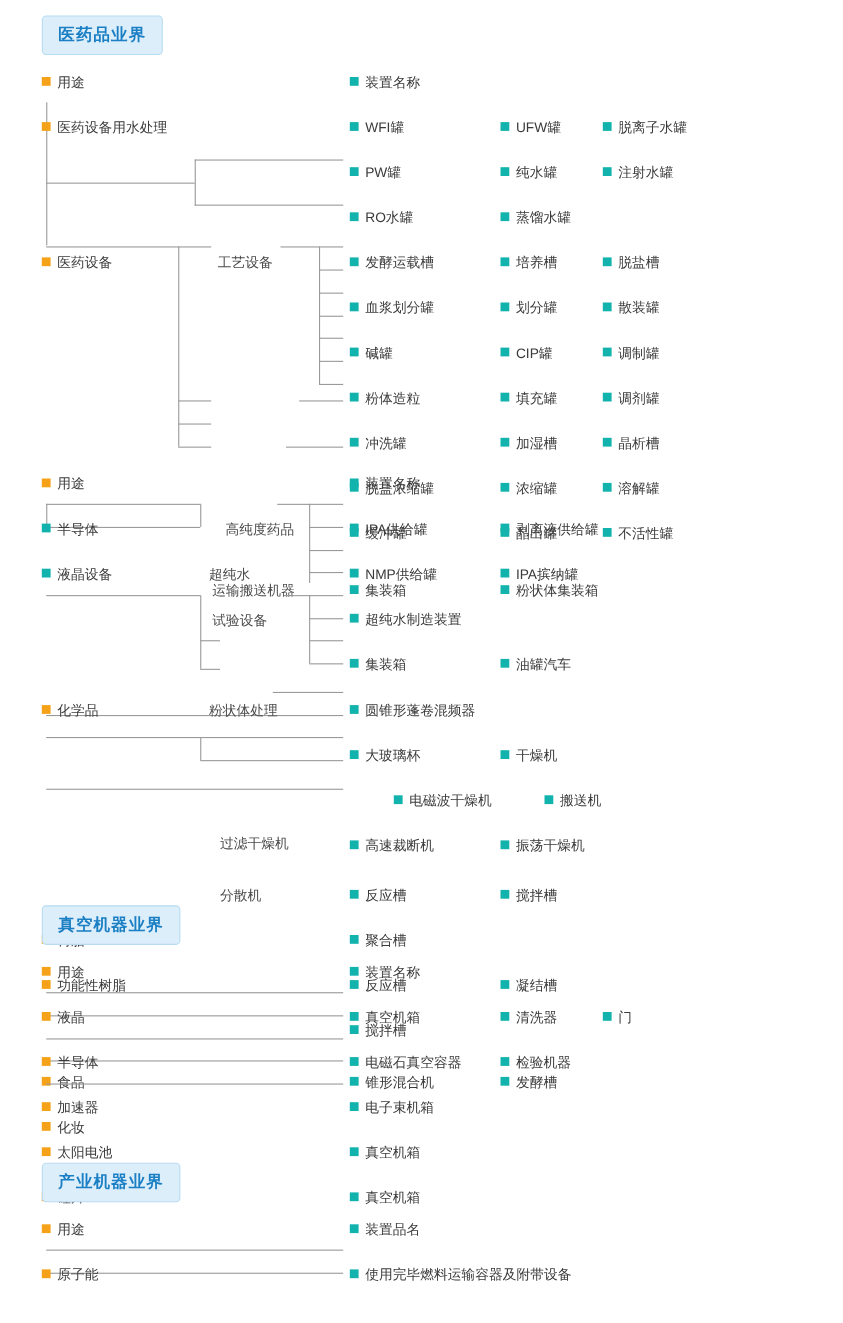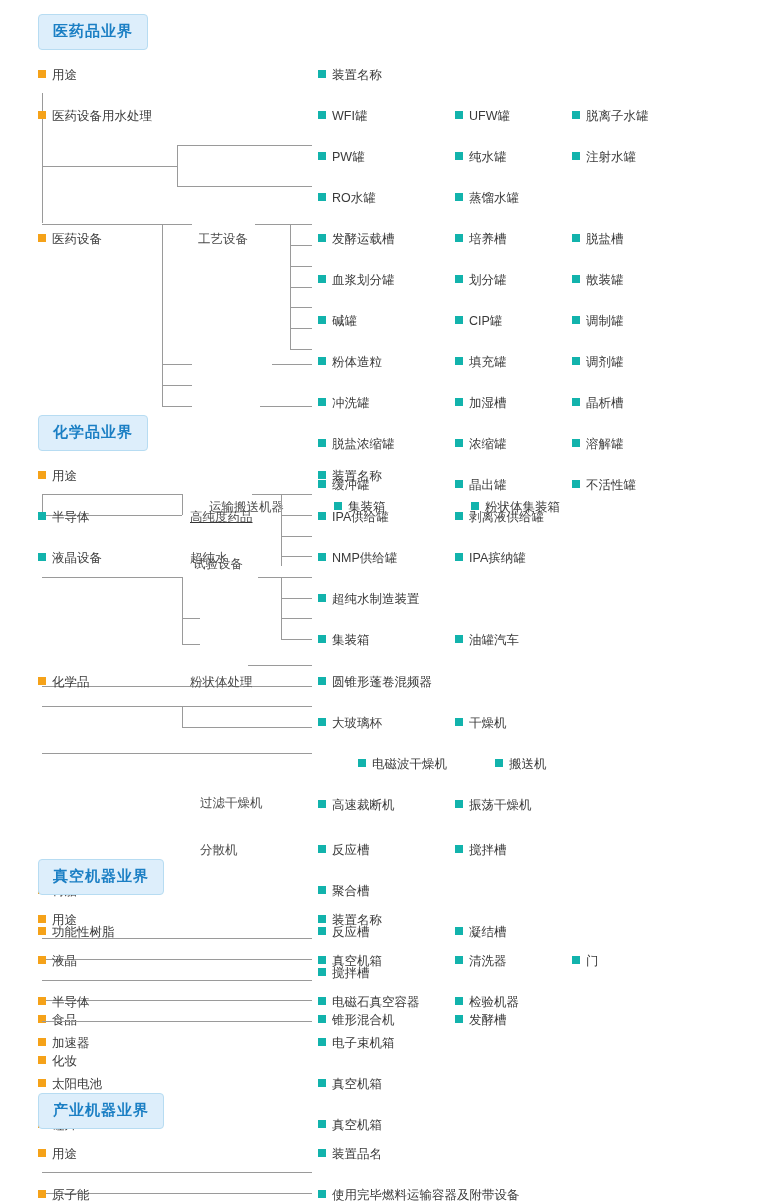--- a/index.html
+++ b/index.html
@@ -47,21 +47,21 @@
   .txt.l2{color:#4a4a4a;}
 
   
   .hline{position:absolute;height:1px;background:#9a9a9a;}
   .vline{position:absolute;width:1px;background:#9a9a9a;}
 
   .col-a{left:38px;}
   .col-b{left:198px;}
   .col-c{left:318px;}
   .col-d{left:455px;}
-  .col-e{left:572px;}
+  .col-e{left:548px;}
 </style>
 </head>
 <body>
 
 <div class="page">
 
   <div class="section" style="padding-top:14px;">
     <div class="sec-head">医药品业界</div>
 
     <div class="sec-body" style="margin-top:17px;height:290px;">
@@ -151,36 +151,35 @@
         <span class="cell col-d"><i class="sq teal"></i><span class="txt">浓缩罐</span></span>
         <span class="cell col-e"><i class="sq teal"></i><span class="txt">溶解罐</span></span>
       </div>
 
       <div class="row" style="top:205px;">
         <span class="cell col-c"><i class="sq teal"></i><span class="txt">缓冲罐</span></span>
         <span class="cell col-d"><i class="sq teal"></i><span class="txt">晶出罐</span></span>
         <span class="cell col-e"><i class="sq teal"></i><span class="txt">不活性罐</span></span>
       </div>
 
-      <div class="row" style="top:206px;margin-left:16px;">
+      <div class="row" style="top:236px;">
         <span class="cell" style="left:193px;"><span class="txt l2">运输搬送机器</span></span>
         <span class="cell col-c"><i class="sq teal"></i><span class="txt">集装箱</span></span>
         <span class="cell col-d"><i class="sq teal"></i><span class="txt">粉状体集装箱</span></span>
       </div>
 
       <div class="row" style="top:243px;">
         <span class="cell" style="left:193px;"><span class="txt l2">试验设备</span></span>
       </div>
 
 
     </div>
   </div>
 
   <div class="section" style="padding-top:58px;">
-    <div class="sec-head">化学品业界</div>
 
     <div class="sec-body" style="margin-top:17px;height:345px;">
 
       <div class="vline" style="left:42px;top:26px;height:21px;"></div>
       <div class="hline" style="left:42px;top:26px;width:140px;"></div>
       <div class="hline" style="left:42px;top:47px;width:140px;"></div>
       <div class="vline" style="left:182px;top:26px;height:21px;"></div>
 
       <div class="vline" style="left:281px;top:26px;height:72px;"></div>
       <div class="hline" style="left:252px;top:26px;width:60px;"></div>
@@ -207,21 +206,21 @@
       <div class="hline" style="left:182px;top:259px;width:130px;"></div>
       <div class="hline" style="left:42px;top:285px;width:270px;"></div>
 
       <div class="row" style="top:0px;">
         <span class="cell col-a"><i class="sq orange"></i><span class="txt">用途</span></span>
         <span class="cell col-c"><i class="sq teal"></i><span class="txt">装置名称</span></span>
       </div>
 
       <div class="row" style="top:20.5px;">
         <span class="cell col-a"><i class="sq teal2"></i><span class="txt">半导体</span></span>
-        <span class="cell col-b" style="left:190px;text-decoration:underline;"><span class="txt l2">高纯度药品</span></span>
+        <span class="cell col-b" style="left:205px;"><span class="txt l2">高纯度药品</span></span>
         <span class="cell col-c"><i class="sq teal"></i><span class="txt">IPA供给罐</span></span>
         <span class="cell col-d"><i class="sq teal"></i><span class="txt">剥离液供给罐</span></span>
       </div>
 
       <div class="row" style="top:41px;">
         <span class="cell col-a"><i class="sq teal2"></i><span class="txt">液晶设备</span></span>
         <span class="cell col-b" style="left:190px;"><span class="txt l2">超纯水</span></span>
         <span class="cell col-c"><i class="sq teal"></i><span class="txt">NMP供给罐</span></span>
         <span class="cell col-d"><i class="sq teal"></i><span class="txt">IPA摈纳罐</span></span>
       </div>

